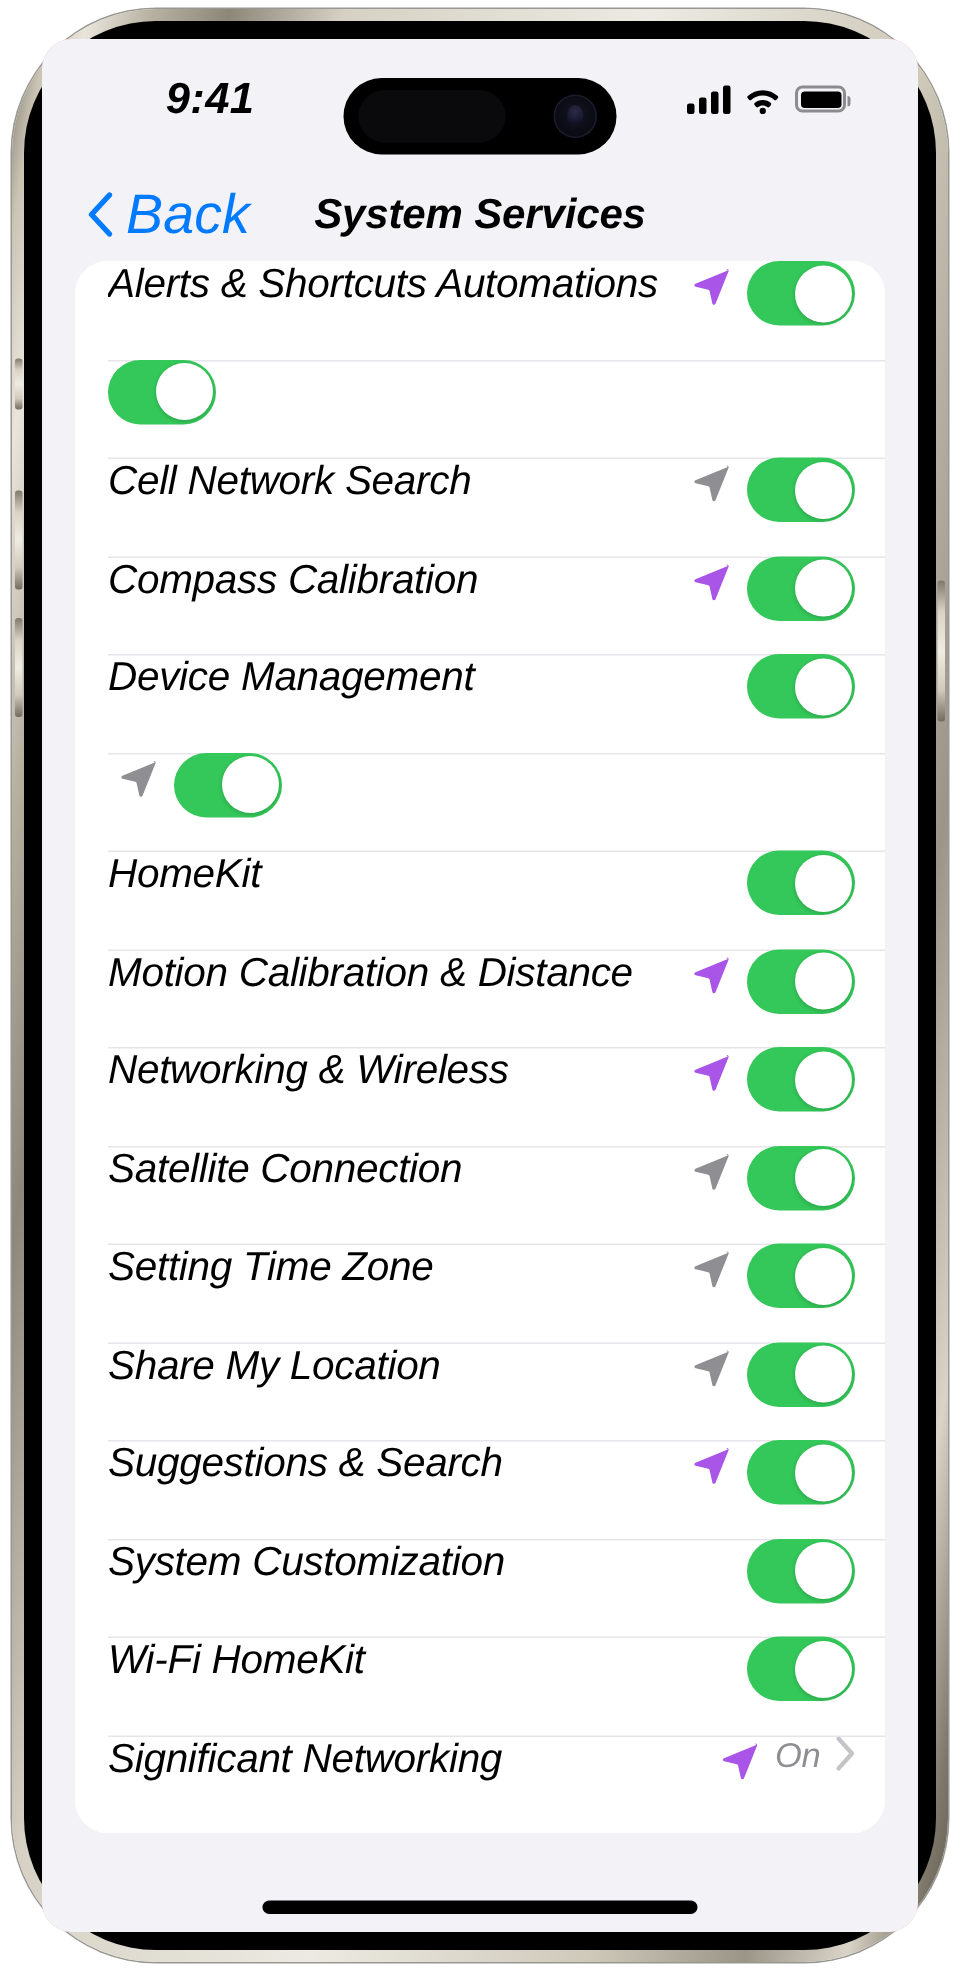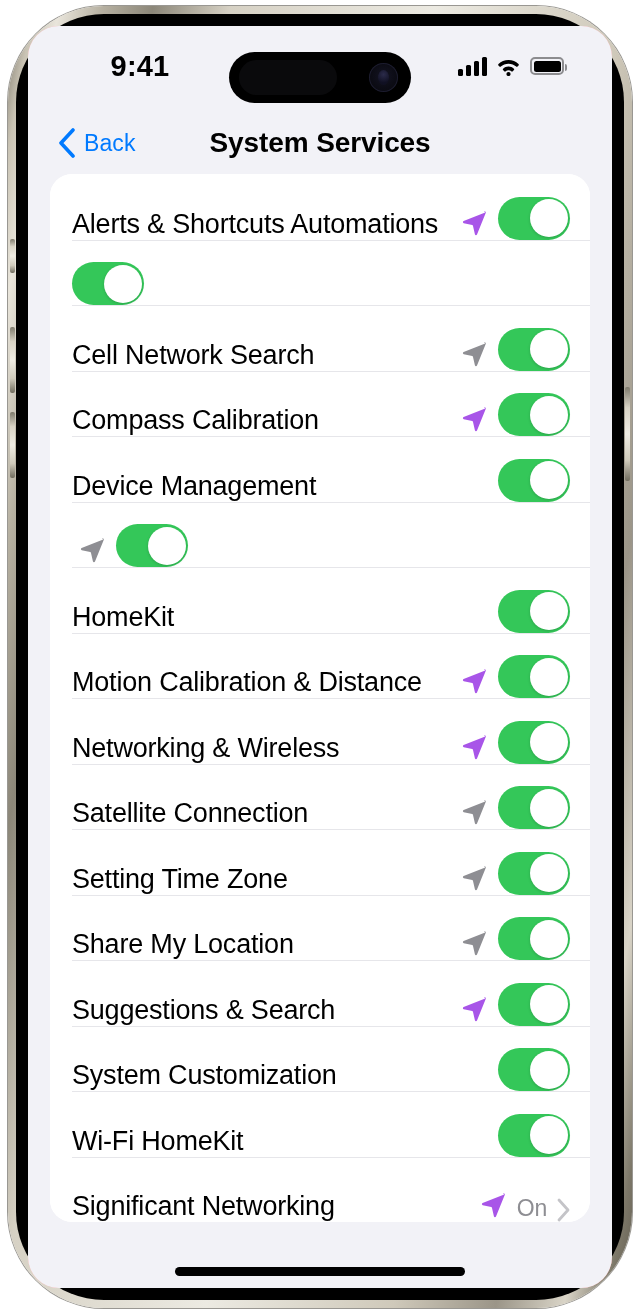--- a/index.html
+++ b/index.html
@@ -56,23 +56,24 @@
     border-radius: 88px;
     background: #000000;
   }
 
   .device-screen {
     position: absolute;
     left: 12px;
     top: 12px;
     right: 12px;
     bottom: 12px;
-    border-radius: 31px;
+    border-radius: 20px;
     background: #fca5a5;
     overflow: hidden;
+    font-style: italic;
   }
 
   
   .btn-side {
     position: absolute;
     background:
       linear-gradient(180deg, #7e7a6c, #d8d3c5 22%, #efece3 50%, #cfcabb 78%, #706c5e);
     border-radius: 2px;
   }
   .btn-silent { left: 2px; top: 233px; width: 5px; height: 34px; }
@@ -203,21 +204,21 @@
     left: 30px;
     top: 0;
     height: 62px;
     display: flex;
     align-items: center;
     gap: 9px;
     cursor: pointer;
   }
   .chev-back { width: 17px; height: 30px; display: block; }
   .nav-back-label {
-    font-size: 23px;
+    font-size: 37px;
     color: #007aff;
     letter-spacing: .1px;
   }
   .nav-title {
     position: absolute;
     left: 0;
     right: 0;
     top: 0;
     height: 62px;
     display: flex;
@@ -249,21 +250,21 @@
 
   .card {
     background: #ffffff;
     border-radius: 22px;
     overflow: hidden;
   }
 
   .row {
     position: relative;
     display: flex;
-    align-items: flex-end;
+    align-items: flex-start;
     height: 65.5px;
     padding-left: 22px;
     padding-right: 20px;
     box-sizing: border-box;
     background: #ffffff;
   }
   .row + .row::before {
     content: "";
     position: absolute;
     left: 22px;

